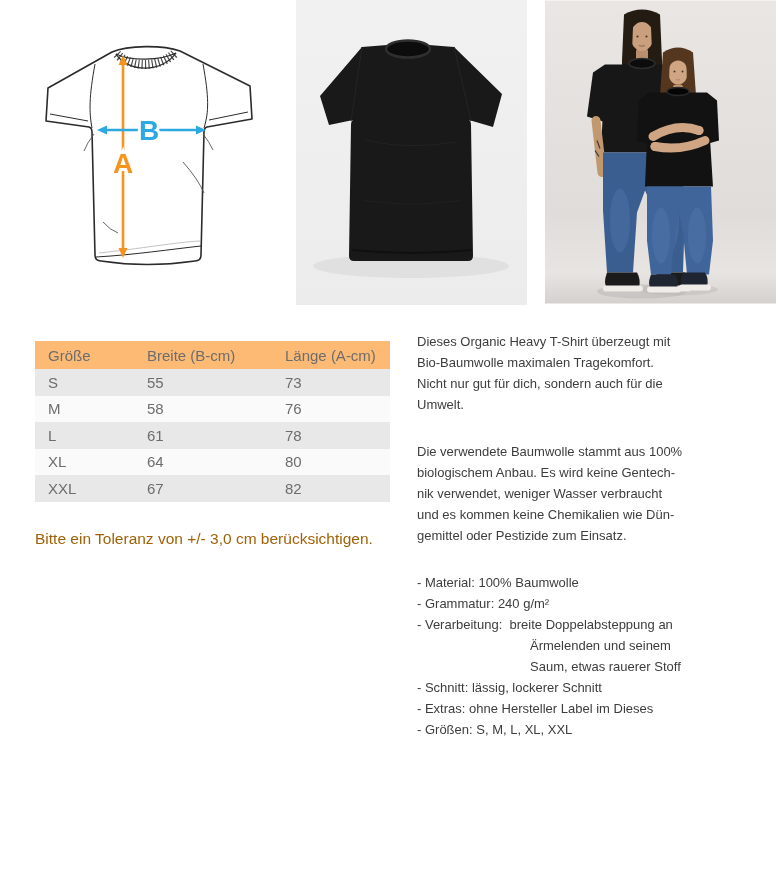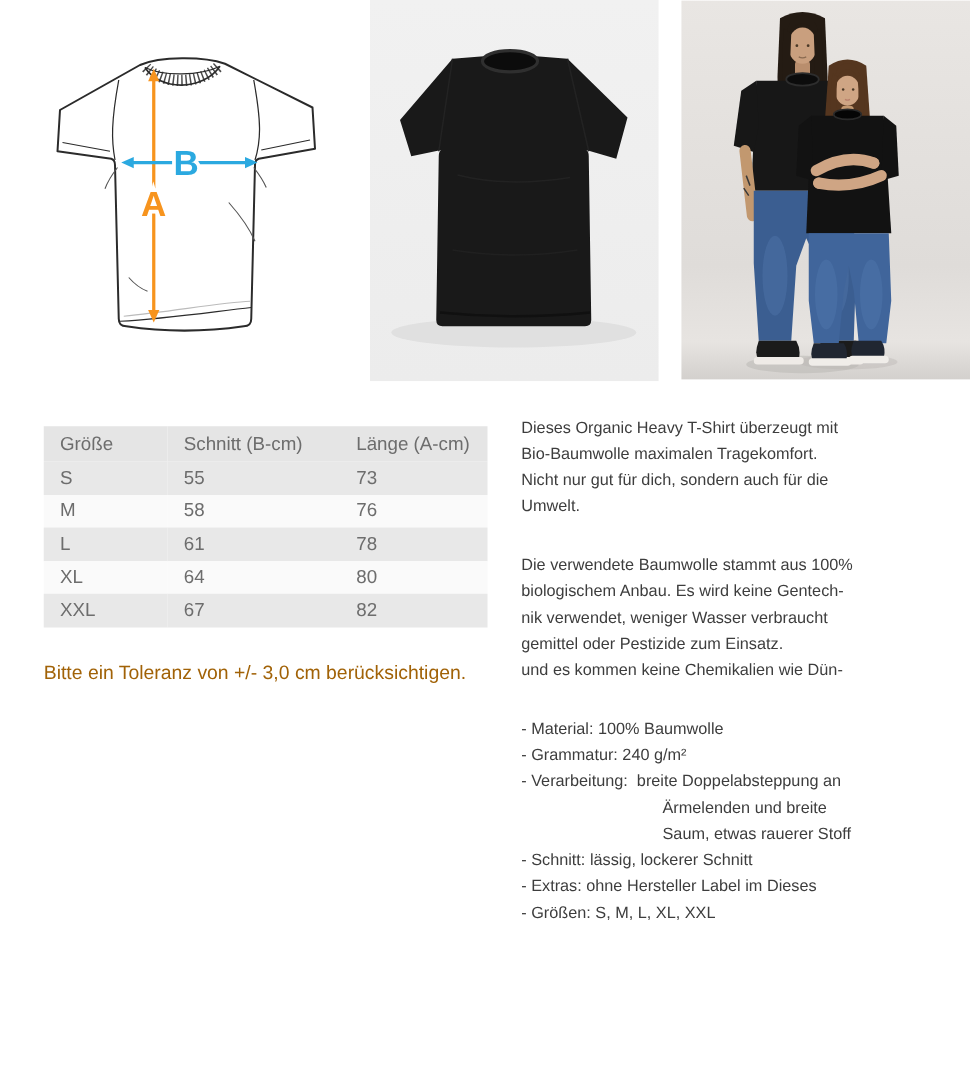--- a/index.html
+++ b/index.html
@@ -18,21 +18,21 @@
 
   
   #size-table{
     position:absolute;left:35px;top:341px;width:355px;
     border-collapse:collapse;table-layout:fixed;
     font-size:15px;color:#6d6d6d;
   }
   #size-table th,#size-table td{
     font-weight:400;text-align:left;padding:0 0 0 13px;
   }
-  #size-table th{height:28px;background:#e5e5e5;}
+  #size-table th{height:28px;background:#fdba74;}
   #size-table td{height:26.5px;}
   #size-table tbody tr:nth-child(odd) td{background:#e8e8e8;}
   #size-table tbody tr:nth-child(even) td{background:#fafafa;}
   #size-table col.c1{width:99px;}
   #size-table col.c2{width:138px;}
   #size-table col.c3{width:118px;}
 
   
   #tolerance-note{
     position:absolute;left:35px;top:530px;
@@ -189,21 +189,21 @@
 
 <table id="size-table">
   <colgroup>
       <col class="c1">
       <col class="c2">
       <col class="c3">
     </colgroup>
   <thead>
     <tr>
       <th>Größe</th>
-      <th>Schnitt (B-cm)</th>
+      <th>Breite (B-cm)</th>
       <th>Länge (A-cm)</th>
     </tr>
   </thead>
   <tbody>
     <tr>
       <td>S</td>
       <td>55</td>
       <td>73</td>
     </tr>
     <tr>
@@ -235,26 +235,26 @@
   <div class="para">
     <div class="line">Dieses Organic Heavy T-Shirt überzeugt mit</div>
     <div class="line">Bio-Baumwolle maximalen Tragekomfort.</div>
     <div class="line">Nicht nur gut für dich, sondern auch für die</div>
     <div class="line">Umwelt.</div>
   </div>
   <div class="para">
     <div class="line">Die verwendete Baumwolle stammt aus 100%</div>
     <div class="line">biologischem Anbau. Es wird keine Gentech-</div>
     <div class="line">nik verwendet, weniger Wasser verbraucht</div>
+    <div class="line">und es kommen keine Chemikalien wie Dün-</div>
     <div class="line">gemittel oder Pestizide zum Einsatz.</div>
-    <div class="line">und es kommen keine Chemikalien wie Dün-</div>
   </div>
   <div>
     <div class="detail-line">- Material: 100% Baumwolle</div>
     <div class="detail-line">- Grammatur: 240 g/m²</div>
     <div class="detail-line">- Verarbeitung:  breite Doppelabsteppung an</div>
-    <div class="detail-line indent">Ärmelenden und breite</div>
+    <div class="detail-line indent">Ärmelenden und seinem</div>
     <div class="detail-line indent">Saum, etwas rauerer Stoff</div>
     <div class="detail-line">- Schnitt: lässig, lockerer Schnitt</div>
     <div class="detail-line">- Extras: ohne Hersteller Label im Dieses</div>
     <div class="detail-line">- Größen: S, M, L, XL, XXL</div>
   </div>
 </div>
 
 </body></html>

